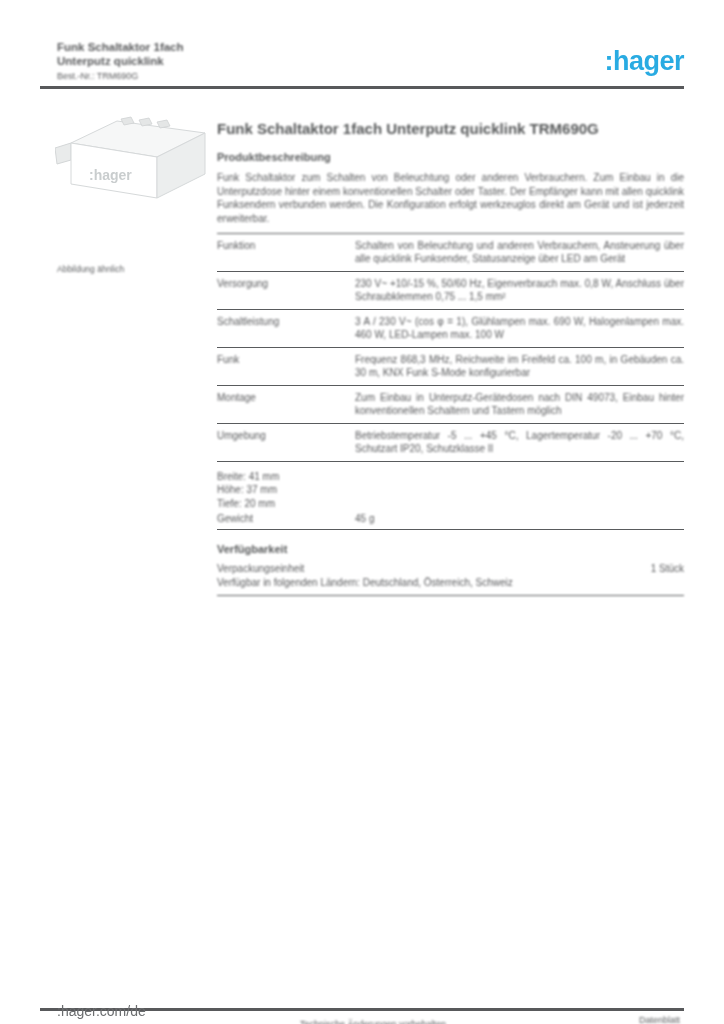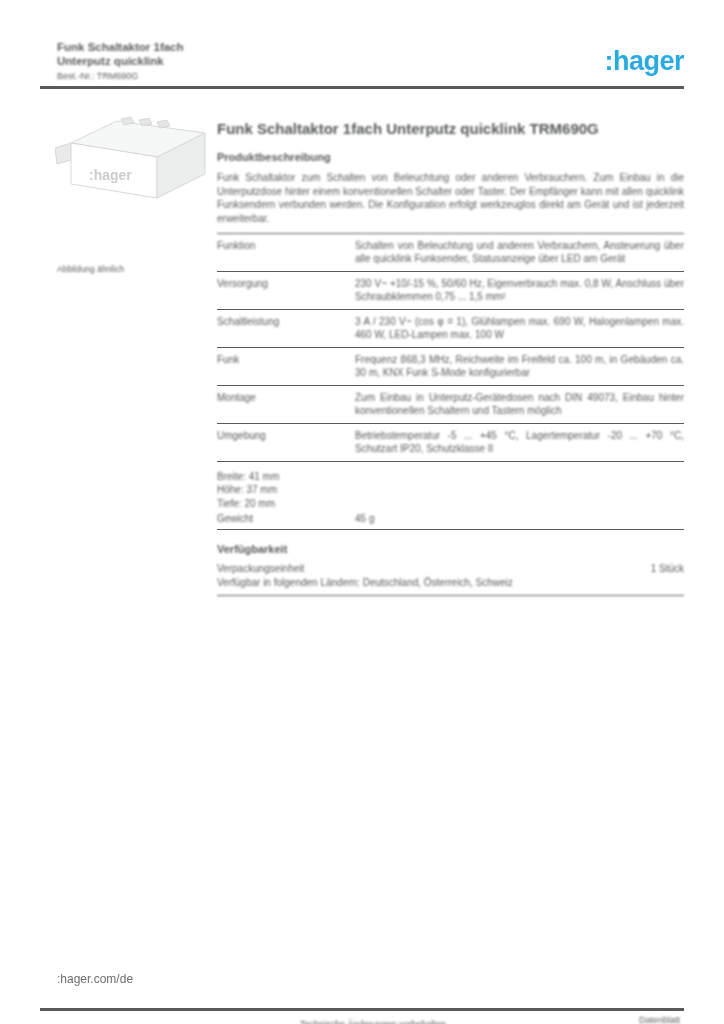--- a/index.html
+++ b/index.html
@@ -50,21 +50,21 @@
   .avail-row1{
     display:flex;justify-content:space-between;font-size:10px;margin-top:8px;
   }
   .avail-row2{
     font-size:10px;line-height:1.3;padding:2px 0 6px 0;
     border-bottom:1.5px solid #595b5d;
   }
 
   
   .rule-bottom{position:absolute;left:40px;top:984px;width:644px;height:3px;background:#58595b;}
-  .footer-link{position:absolute;left:57px;top:948px;font-size:12px;color:#6b6d6f;text-decoration:none;}
+  .footer-link{position:absolute;left:57px;top:979px;font-size:14px;color:#6b6d6f;text-decoration:none;}
   .footer-note{position:absolute;left:300px;top:995px;font-size:9px;color:#5b5d5f;}
   .footer-page{
     position:absolute;right:44px;top:990px;font-size:9px;line-height:1.35;
     text-align:right;color:#5b5d5f;
   }
 </style>
 </head>
 <body>
 
 <div class="page">

